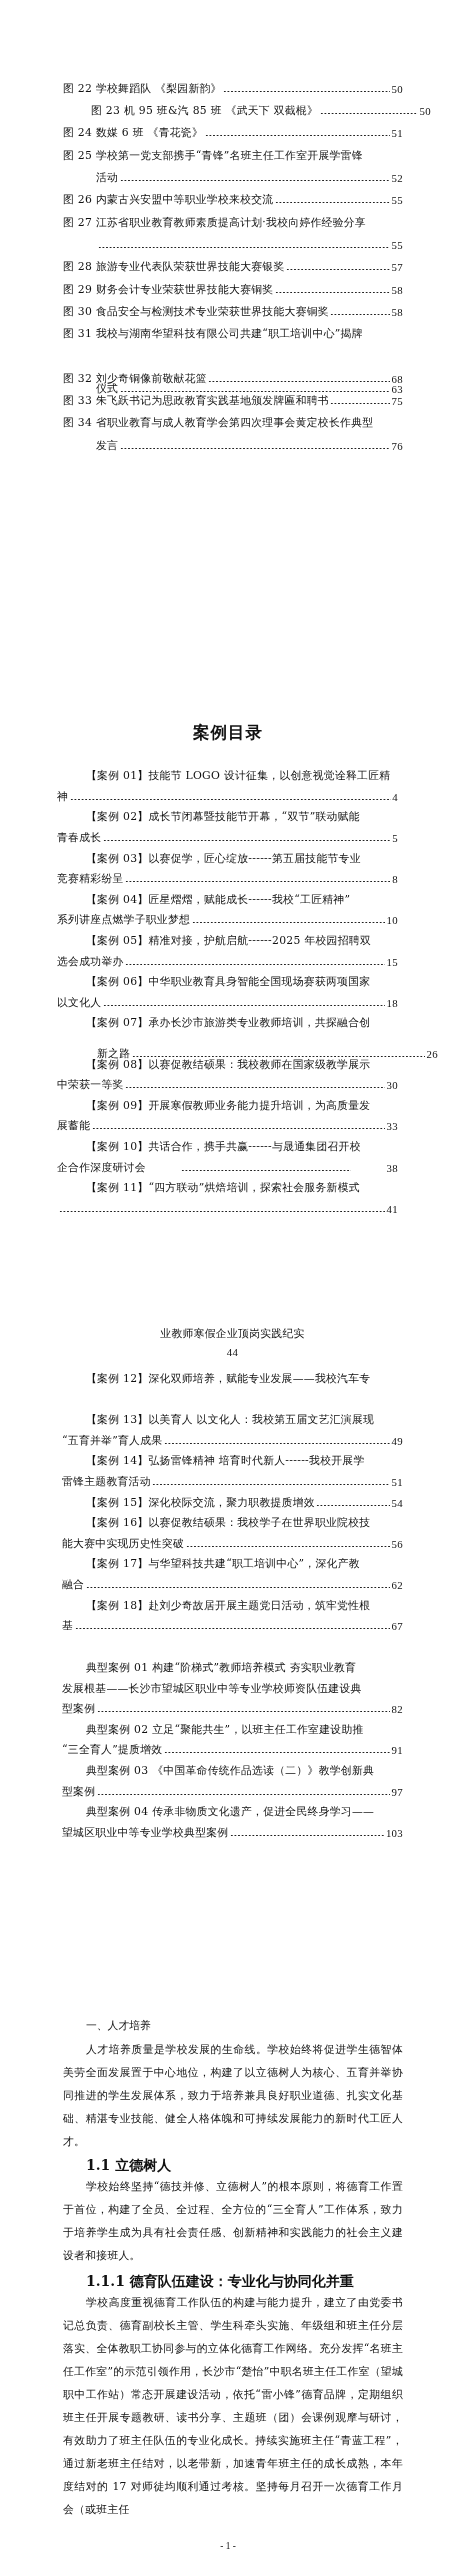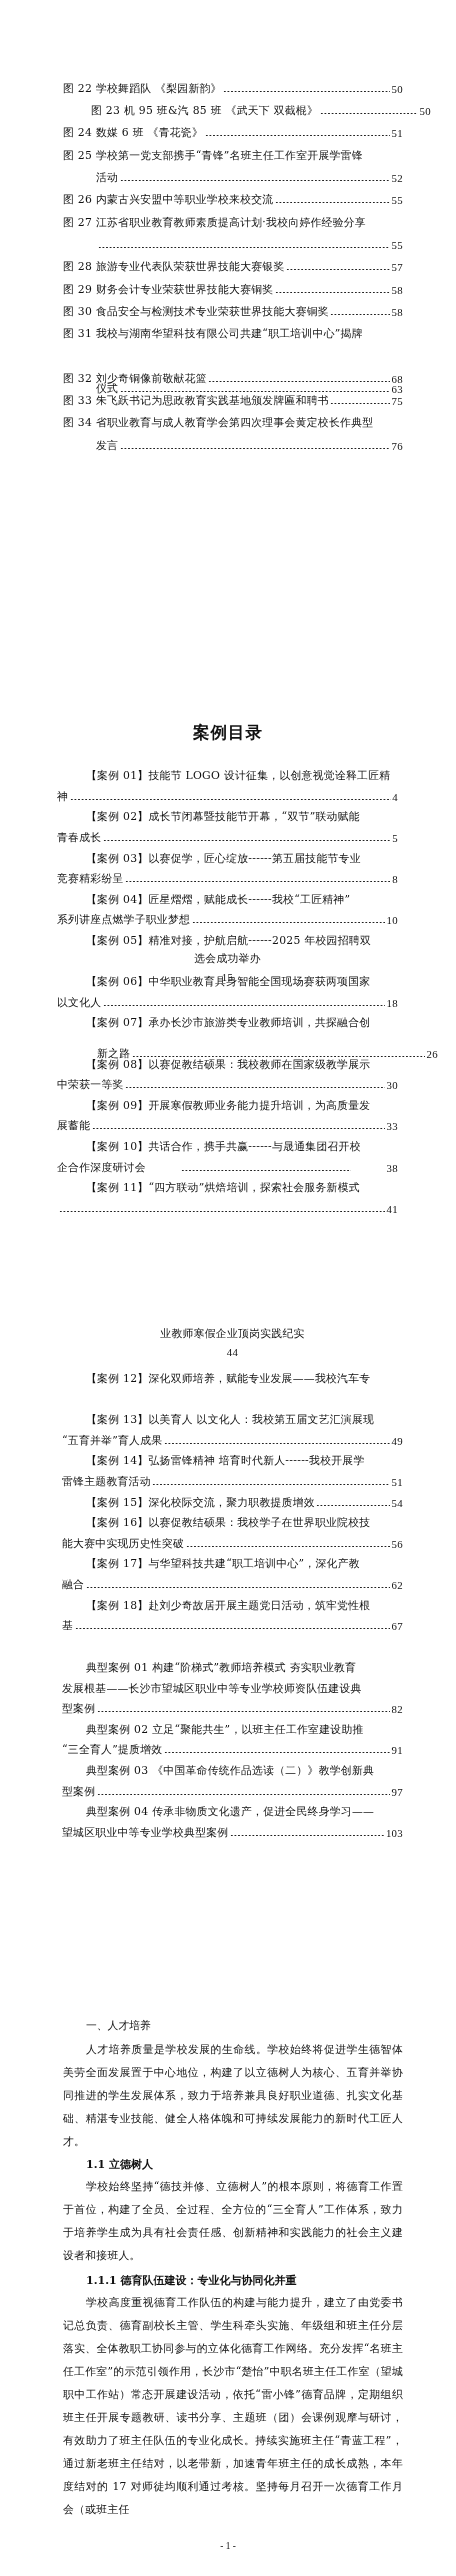--- a/index.html
+++ b/index.html
@@ -17,21 +17,21 @@
   .caseA { left: 57px; width: 341px; }
   .caseA.first { left: 86px; width: 313px; }
   .caseB { left: 62px; width: 341px; }
   .caseB.first { left: 86px; width: 317px; }
   .title { position: absolute; left: 0; width: 456px; text-align: center;
            font-family: "DejaVu Sans", "Liberation Sans", sans-serif; font-weight: bold;
            font-size: 16.5px; top: 722px; letter-spacing: 1px; }
   .h1 { position: absolute; left: 86px; font-family: "DejaVu Sans", "Liberation Sans", sans-serif;
         font-weight: normal; font-size: 10.8px; }
   .h2 { position: absolute; left: 86px; font-family: "DejaVu Serif", "Liberation Serif", serif;
-        font-weight: bold; font-size: 11px; }
+        font-weight: bold; font-size: 14px; }
   .para { position: absolute; left: 63px; width: 340px; font-size: 10.8px;
           line-height: 23px; text-indent: 23px; text-align: justify; letter-spacing: 0.3px; }
   .pagenum { position: absolute; left: 0; width: 456px; text-align: center; top: 2541px;
              font-size: 9.3px; font-family: "Liberation Serif", serif; }
 </style>
 </head>
 <body>
 
 <div id="fig-list">
     <div class="line fig" style="top: 79px; justify-content: flex-end;">
@@ -142,21 +142,21 @@
       <span class="txt">【案例 04】匠星熠熠，赋能成长------我校“工匠精神”</span>
     </div>
     <div class="line caseA" style="top: 910px;">
       <span class="txt">系列讲座点燃学子职业梦想</span>
       <span class="leader"></span>
       <span class="pg">10</span>
     </div>
     <div class="line caseA first" style="top: 931px;">
       <span class="txt">【案例 05】精准对接，护航启航------2025 年校园招聘双</span>
     </div>
-    <div class="line caseA" style="top: 952px; flex-direction: column;">
+    <div class="line caseA" style="top: 952px;">
       <span class="txt">选会成功举办</span>
       <span class="leader"></span>
       <span class="pg">15</span>
     </div>
     <div class="line caseA first" style="top: 972px;">
       <span class="txt">【案例 06】中华职业教育具身智能全国现场赛获两项国家</span>
     </div>
     <div class="line caseA" style="top: 993px;">
       <span class="txt">以文化人</span>
       <span class="leader"></span>

